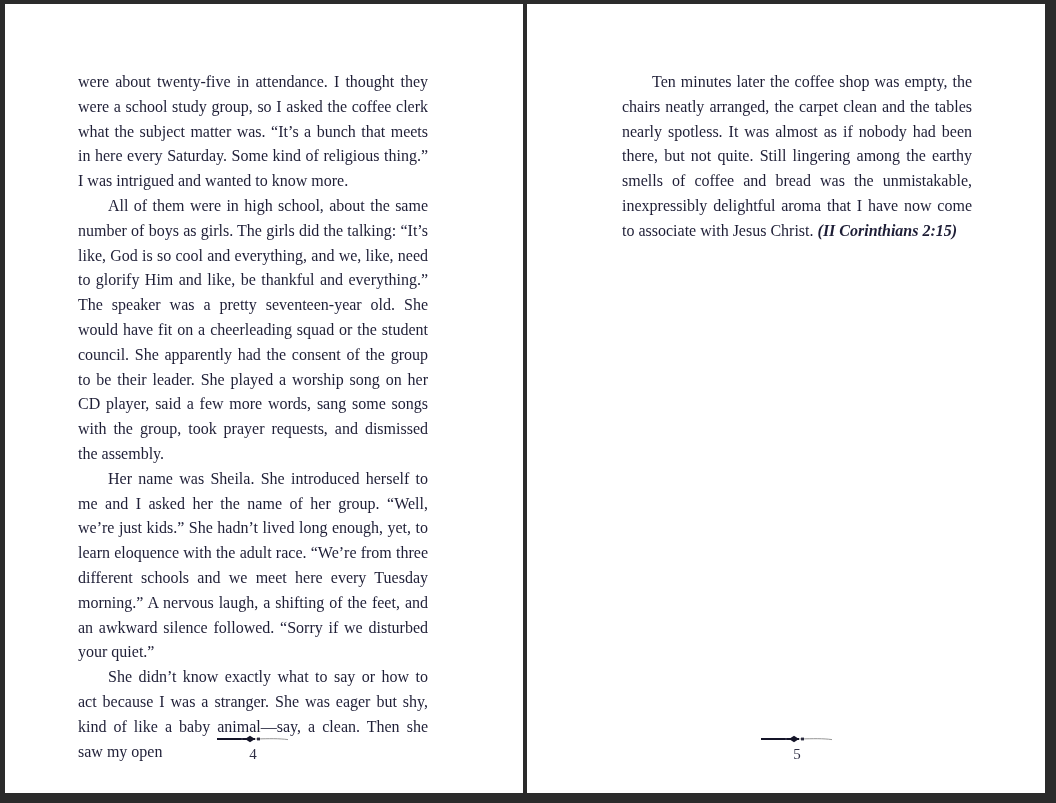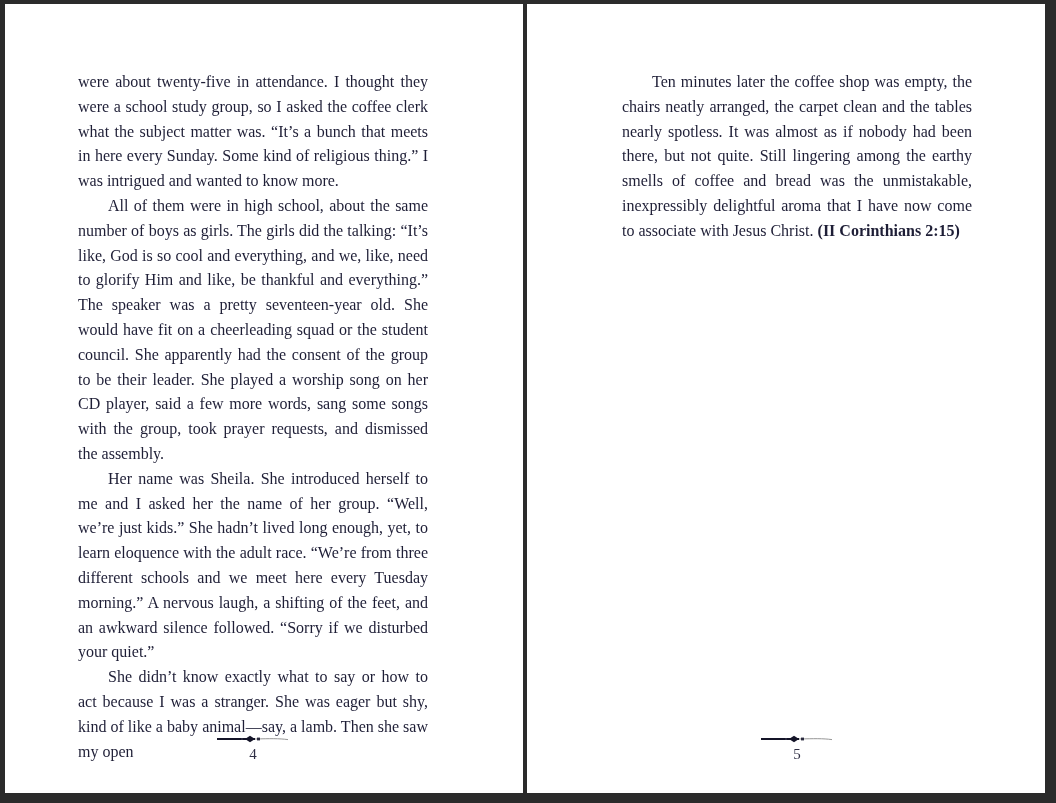--- a/index.html
+++ b/index.html
@@ -48,20 +48,21 @@
 
   .text-block p {
     margin: 0;
     padding: 0;
   }
   .text-block p.indent {
     text-indent: 30px;
   }
   .citation {
     font-weight: bold;
+    font-style: italic;
   }
 
   .footer {
     position: absolute;
     top: 734px;
     width: 350px;
     text-align: center;
   }
   .footer-left  { left: 78px; }
   .footer-right { left: 622px; }
@@ -81,24 +82,24 @@
 <div>
 
   <div class="bar bar-top"></div>
   <div class="bar bar-left"></div>
   <div class="bar bar-right"></div>
   <div class="bar bar-bottom"></div>
   <div class="bar gutter"></div>
 
   <div class="page page-left"></div>
   <div class="text-block text-block-left">
-    <p>were about twenty-five in attendance. I thought they were a school study group, so I asked the coffee clerk what the subject matter was. “It’s a bunch that meets in here every Sunday. Some kind of religious thing.” I was intrigued and wanted to know more.</p>
+    <p>were about twenty-five in attendance. I thought they were a school study group, so I asked the coffee clerk what the subject matter was. “It’s a bunch that meets in here every Saturday. Some kind of religious thing.” I was intrigued and wanted to know more.</p>
     <p class="indent">All of them were in high school, about the same number of boys as girls. The girls did the talking: “It’s like, God is so cool and everything, and we, like, need to glorify Him and like, be thankful and everything.” The speaker was a pretty seventeen-year old. She would have fit on a cheerleading squad or the student council. She apparently had the consent of the group to be their leader. She played a worship song on her CD player, said a few more words, sang some songs with the group, took prayer requests, and dismissed the assembly.</p>
     <p class="indent">Her name was Sheila. She introduced herself to me and I asked her the name of her group. “Well, we’re just kids.” She hadn’t lived long enough, yet, to learn eloquence with the adult race. “We’re from three different schools and we meet here every Tuesday morning.” A nervous laugh, a shifting of the feet, and an awkward silence followed. “Sorry if we disturbed your quiet.”</p>
-    <p class="indent">She didn’t know exactly what to say or how to act because I was a stranger. She was eager but shy, kind of like a baby animal—say, a lamb. Then she saw my open</p>
+    <p class="indent">She didn’t know exactly what to say or how to act because I was a stranger. She was eager but shy, kind of like a baby animal—say, a clean. Then she saw my open</p>
   </div>
   <div class="footer footer-left">
     <svg class="ornament" width="76" height="10" viewBox="0 0 76 10" xmlns="http://www.w3.org/2000/svg">
       <path d="M2 5 L40 5" stroke="#141428" stroke-width="1.8" fill="none"></path>
       <path d="M40 5 C 55 4.6, 64 4.4, 73 5.6" stroke="#8a8a8a" stroke-width="0.9" fill="none"></path>
       <polygon points="35,1.8 40,5 35,8.2 30,5" fill="#141428"></polygon>
       <rect x="42" y="3.6" width="3" height="2.8" fill="#2a2a3e"></rect>
       <rect x="26" y="4" width="2" height="2" fill="#2a2a3e"></rect>
     </svg>
     <div class="page-number">4</div>

